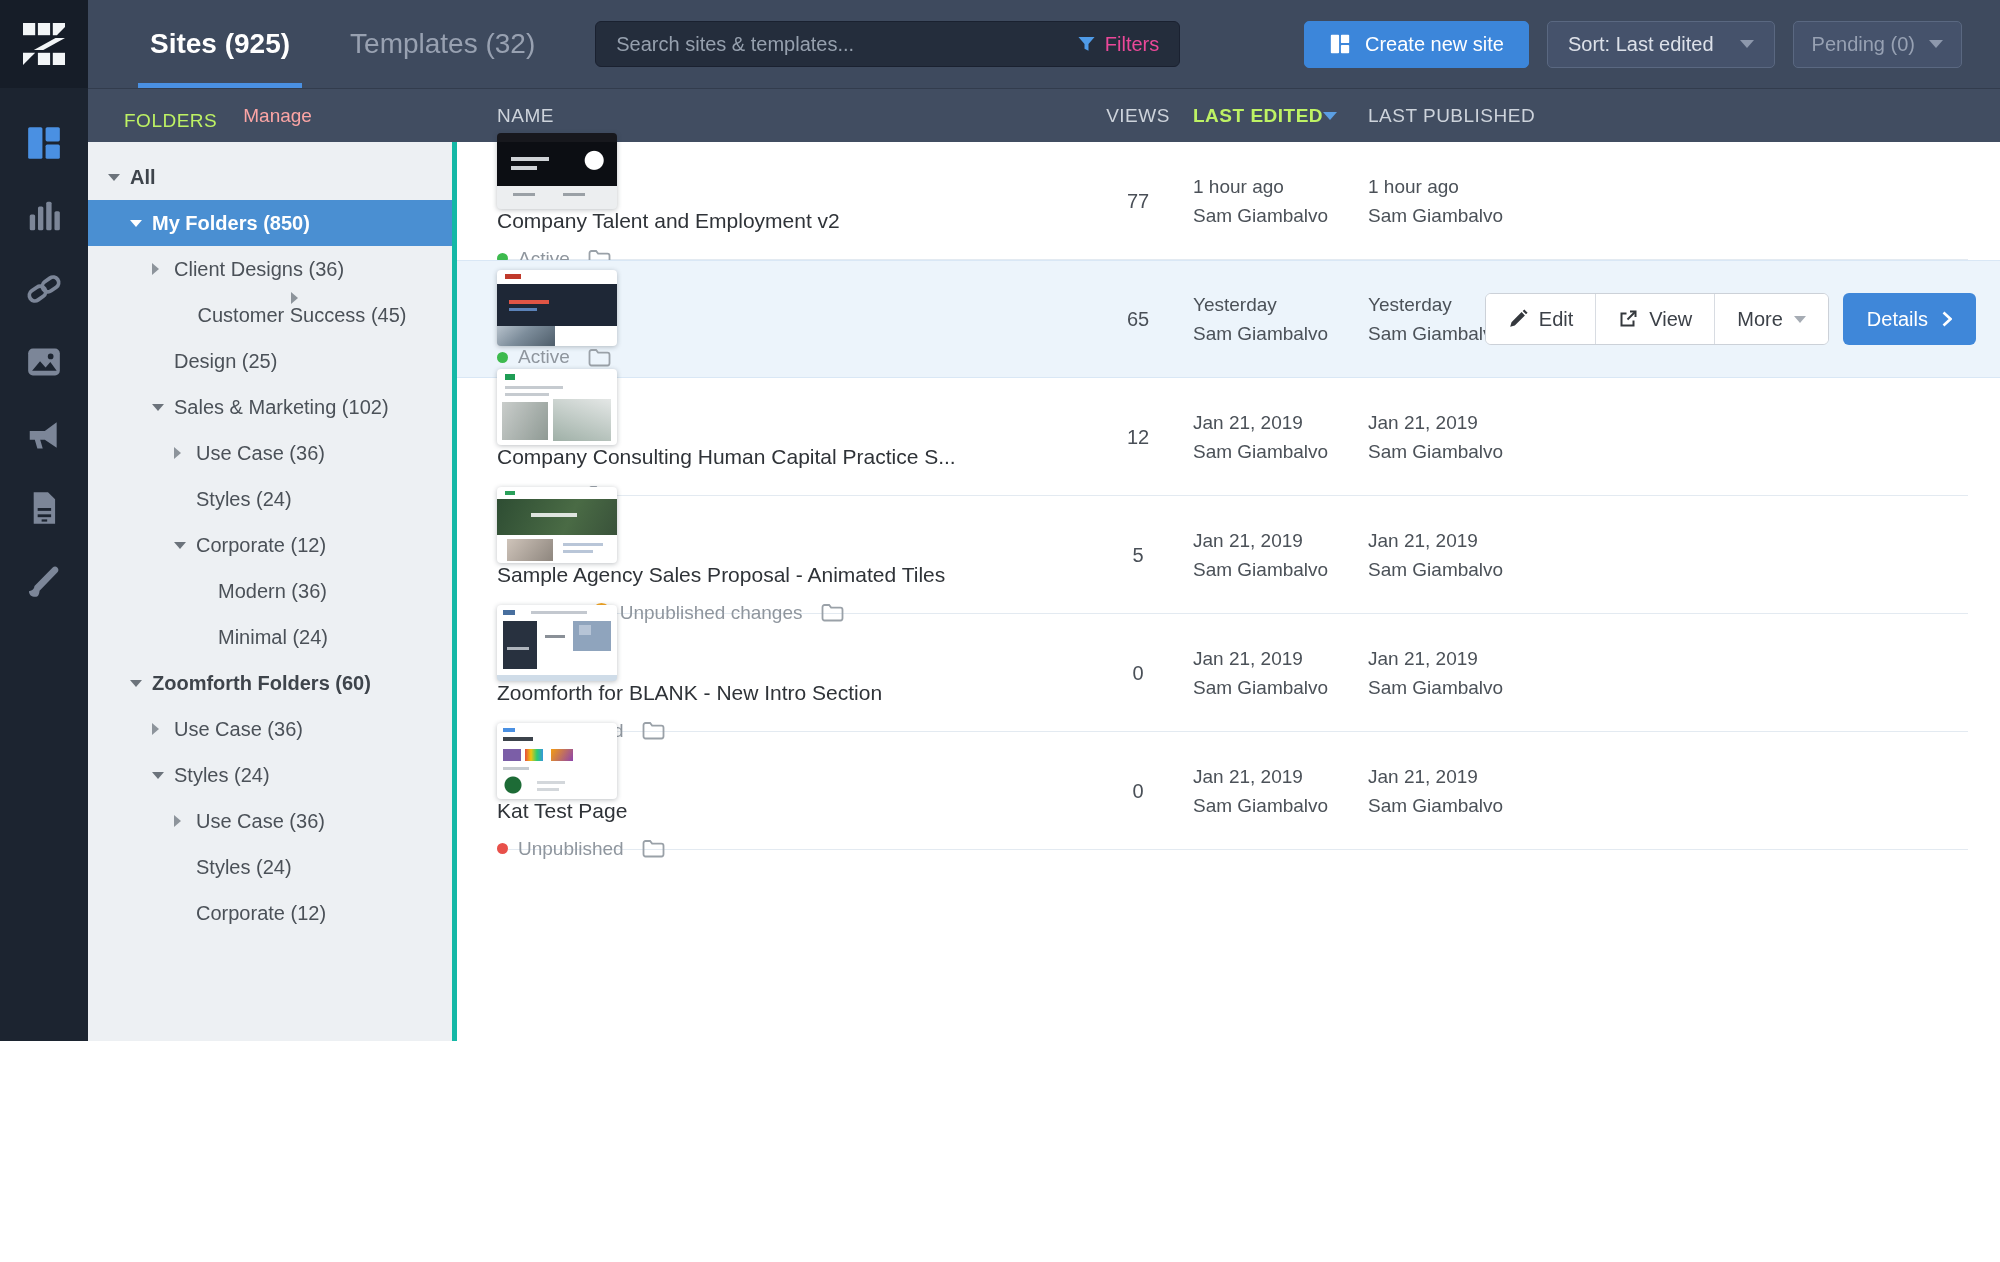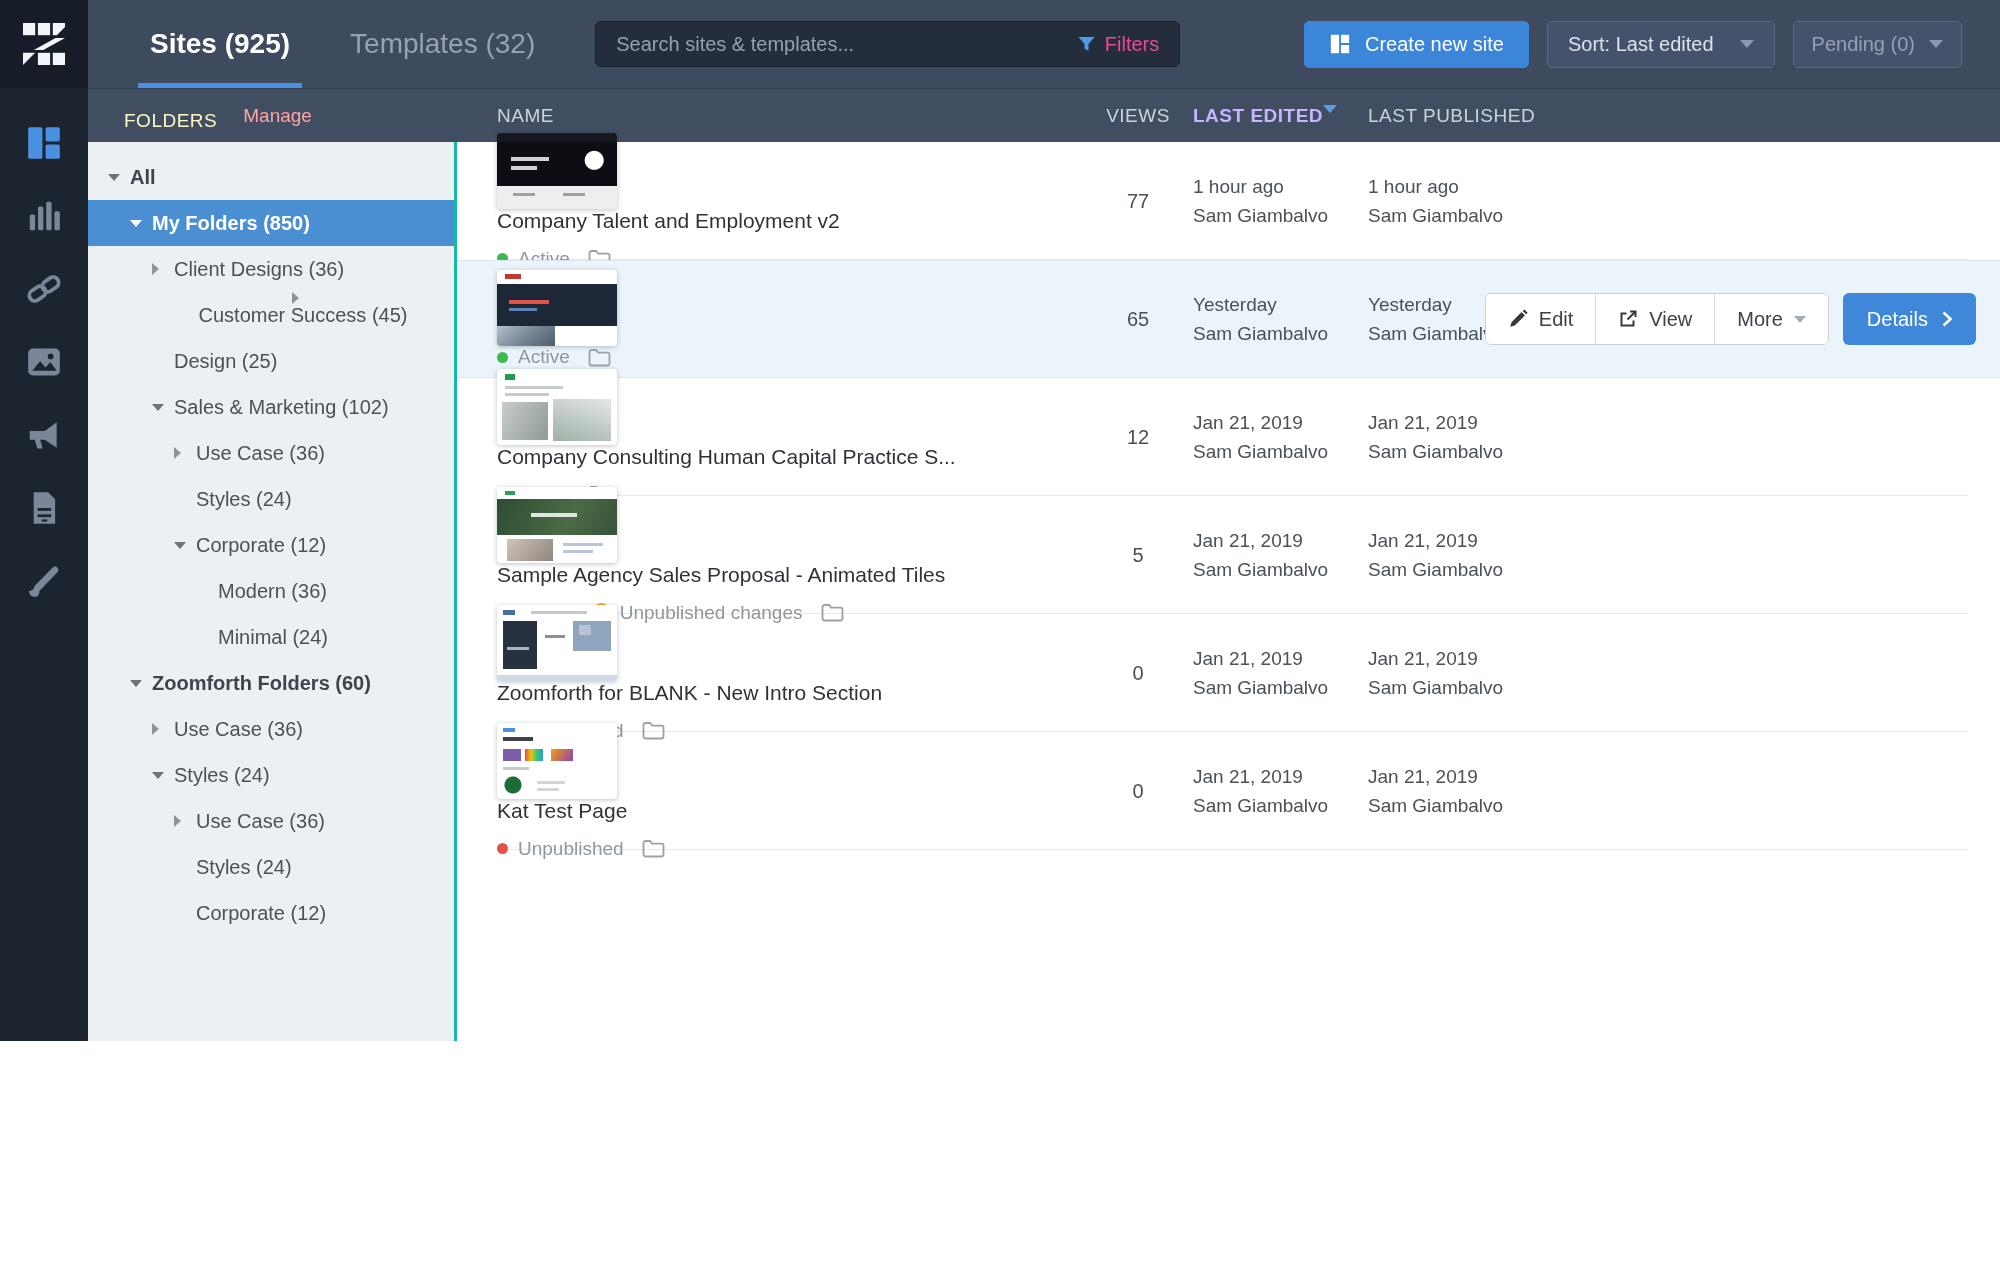--- a/index.html
+++ b/index.html
@@ -37,33 +37,33 @@
   .topbar-right { display:flex; align-items:center; gap:18px; margin-left:auto; margin-right:38px; }
   .tb-btn { height:47px; display:flex; align-items:center; border-radius:5px; font-size:20px; cursor:pointer; }
   .sort-btn { padding:0 20px; background:#45526b; border:1px solid #5a6881; color:#dde1e9; gap:26px; }
   .create-btn { padding:0 24px; background:#3c86da; border:1px solid #3c86da; color:#fff; gap:14px; }
   .pending-btn { padding:0 18px; background:#45526b; border:1px solid #5a6881; color:#97a1b3; gap:14px; }
   .tri-down { width:0; height:0; border-left:7px solid transparent; border-right:7px solid transparent; border-top:8px solid #8d98ac; }
 
   
   .subheader { grid-row:2; grid-column:2/4; background:#414d61; border-top:1px solid #323c4d; display:flex; align-items:center; }
   .sub-left { width:369px; flex:none; display:flex; align-items:center; gap:26px; padding-left:36px; }
-  .folders-label { color:#fef9c3; font-size:19px; letter-spacing:.5px;margin-top:10px; }
+  .folders-label { color:#bef264; font-size:19px; letter-spacing:.5px;margin-top:10px; }
   .manage-link { color:#fca5a5; font-size:19px; cursor:pointer; }
   .sub-cols { flex:1; display:flex; align-items:center; padding-left:40px; padding-right:32px; }
   .col-h { color:#cdd3db; font-size:19px; letter-spacing:.5px; }
   .c-name { flex:1; min-width:0; }
   .c-views { width:110px; text-align:center; flex:none; }
   .c-edited { width:175px; flex:none; }
   .c-published { width:600px; flex:none; }
-  .col-h.sorted { color:#c4b5fd; font-weight:700; display:flex; }
+  .col-h.sorted { color:#bef264; font-weight:700; display:flex; align-items:center; }
   .tri-blue { width:0; height:0; border-left:7px solid transparent; border-right:7px solid transparent; border-top:8px solid #5b9fe3; }
 
   
-  .sidebar { grid-row:3; grid-column:2; background:#edf0f3; border-right:3px solid #14b8a6; padding-top:12px; }
+  .sidebar { grid-row:3; grid-column:2; background:#edf0f3; border-right:5px solid #14b8a6; padding-top:12px; }
   .tree { list-style:none; }
   .tree-item { display:flex; align-items:center; height:46px; font-size:20px; color:#4b5158; cursor:pointer; }
   .tree-item.bold { font-weight:700; color:#3e444b; }
   .tree-item.selected { background:#4a8fd2; color:#fff; font-weight:700; }
   .caret { width:22px; flex:none; display:flex; align-items:center; }
   .caret i { display:inline-block; width:0; height:0; }
   .caret.down i { border-left:6px solid transparent; border-right:6px solid transparent; border-top:7px solid #6c737b; }
   .caret.right i { border-top:6px solid transparent; border-bottom:6px solid transparent; border-left:7px solid #8d949b; }
   .selected .caret.down i { border-top-color:#fff; }
 

